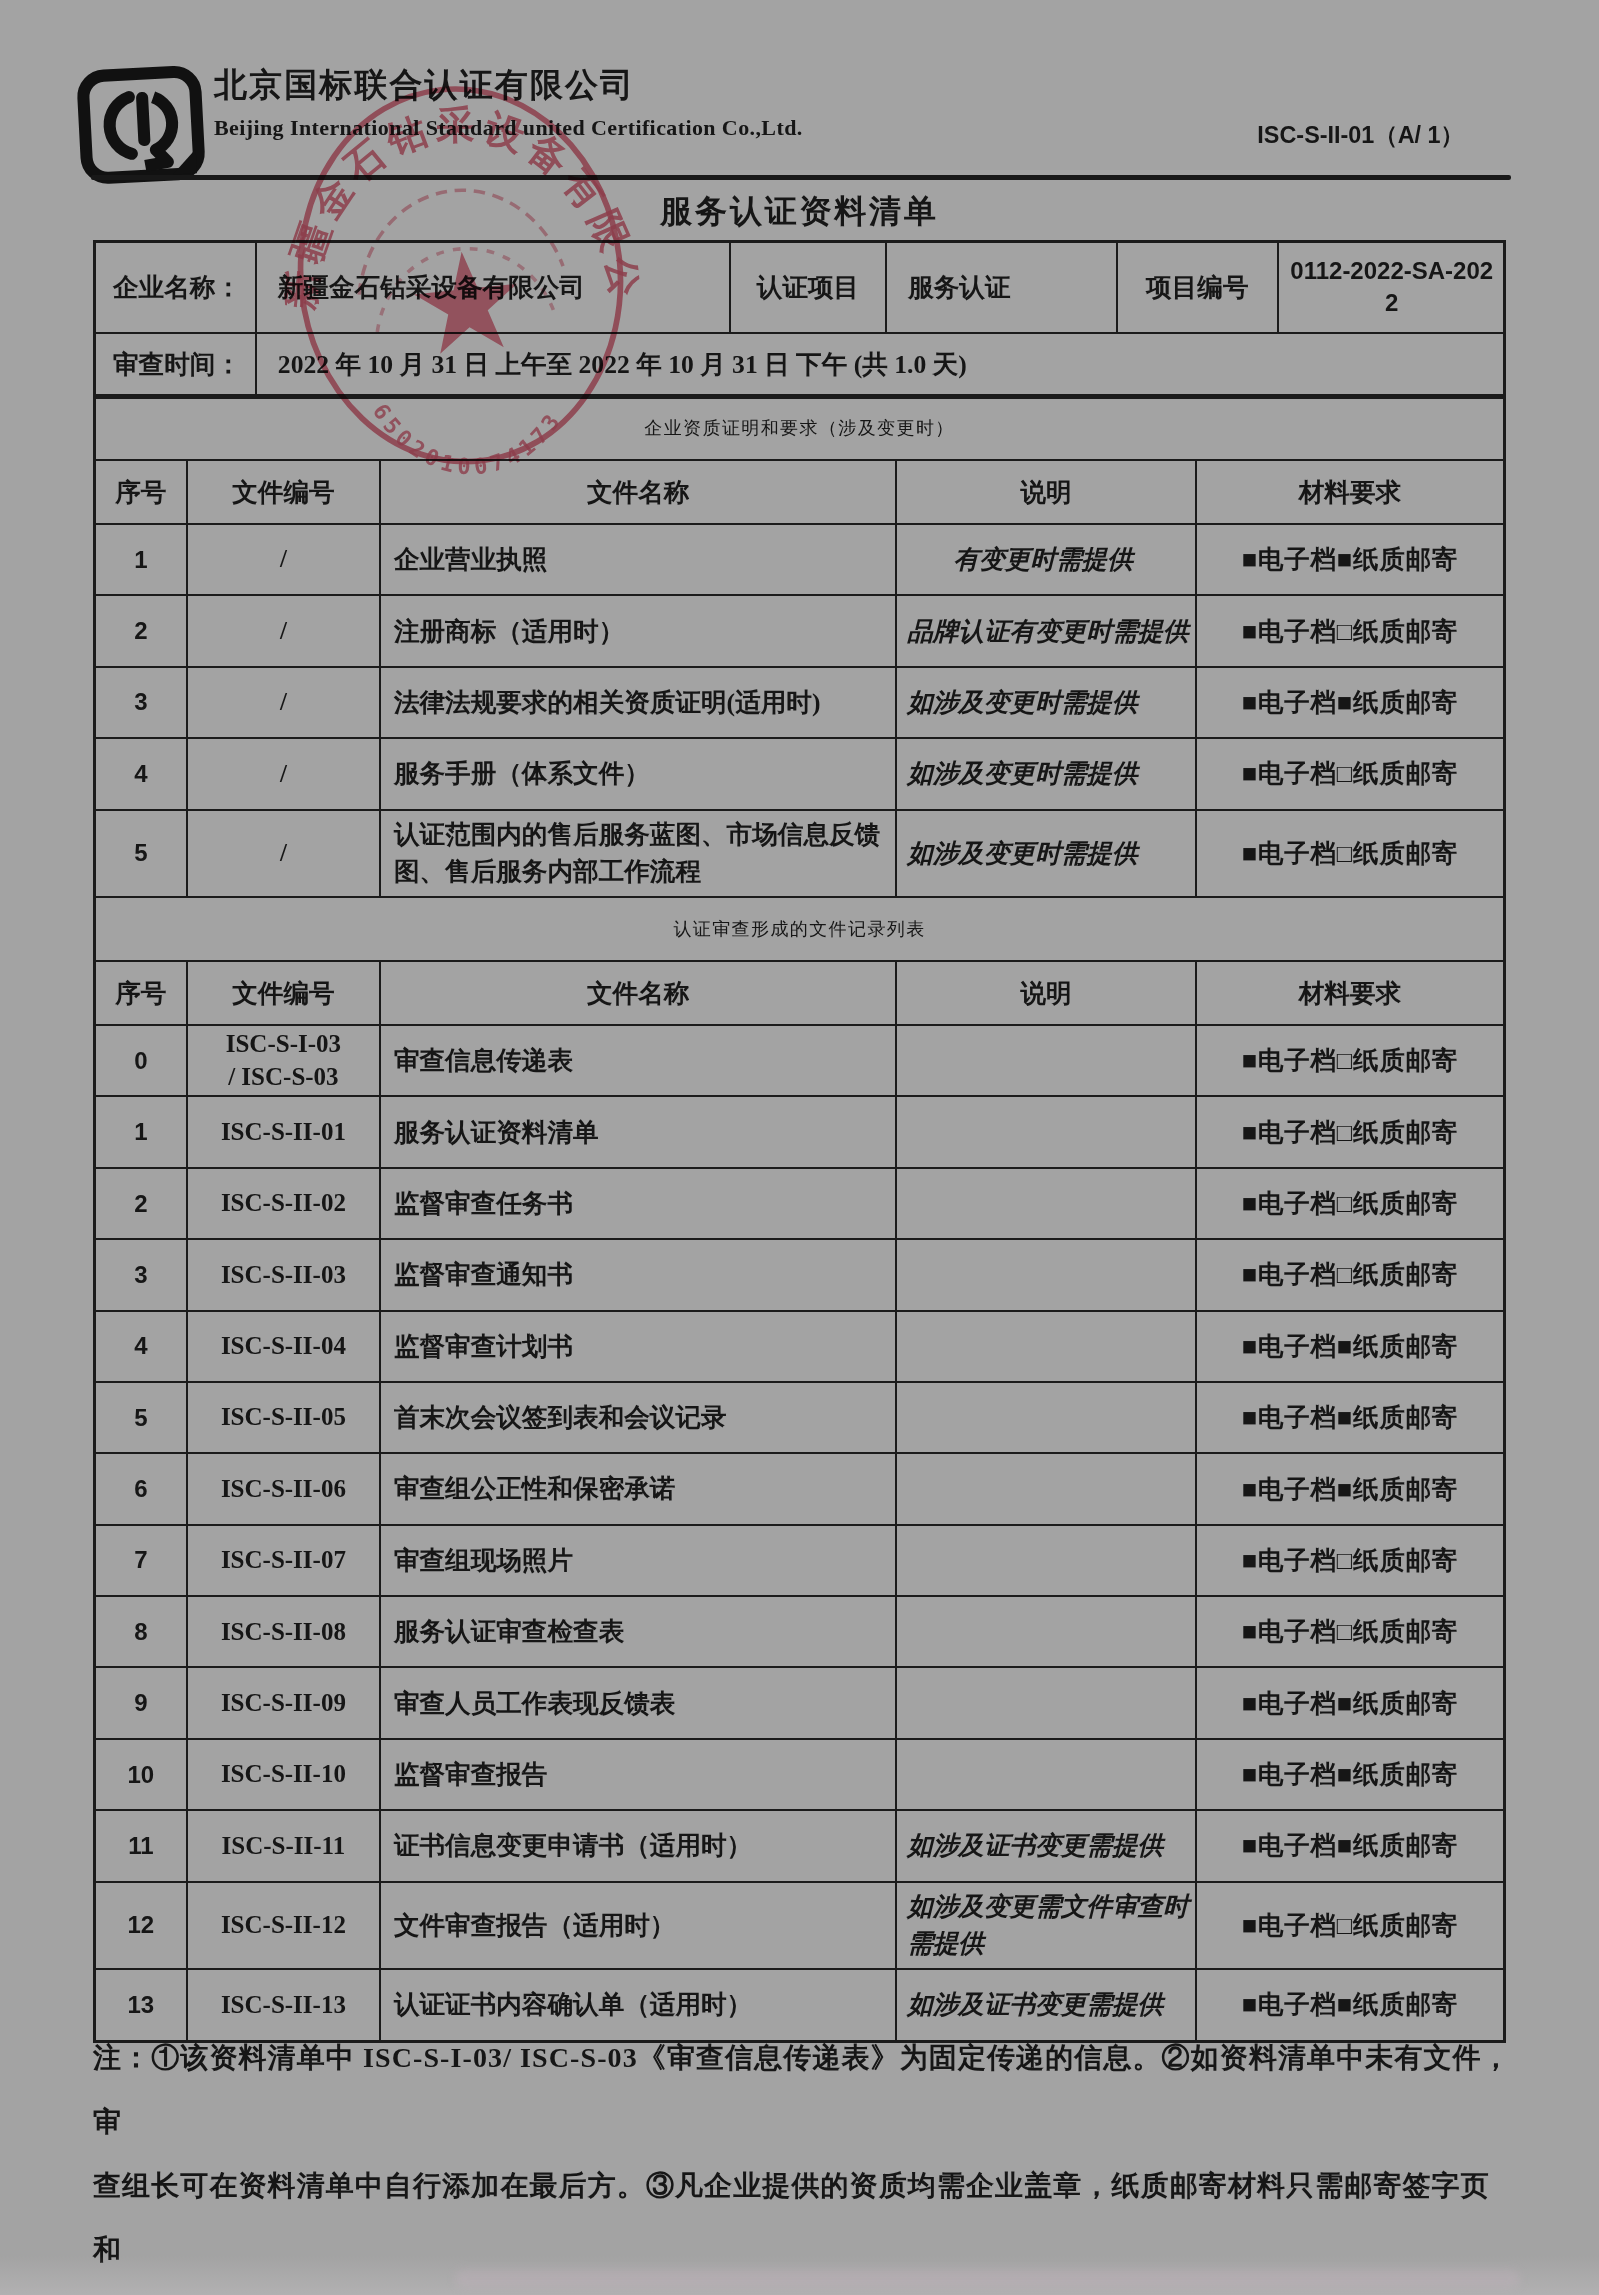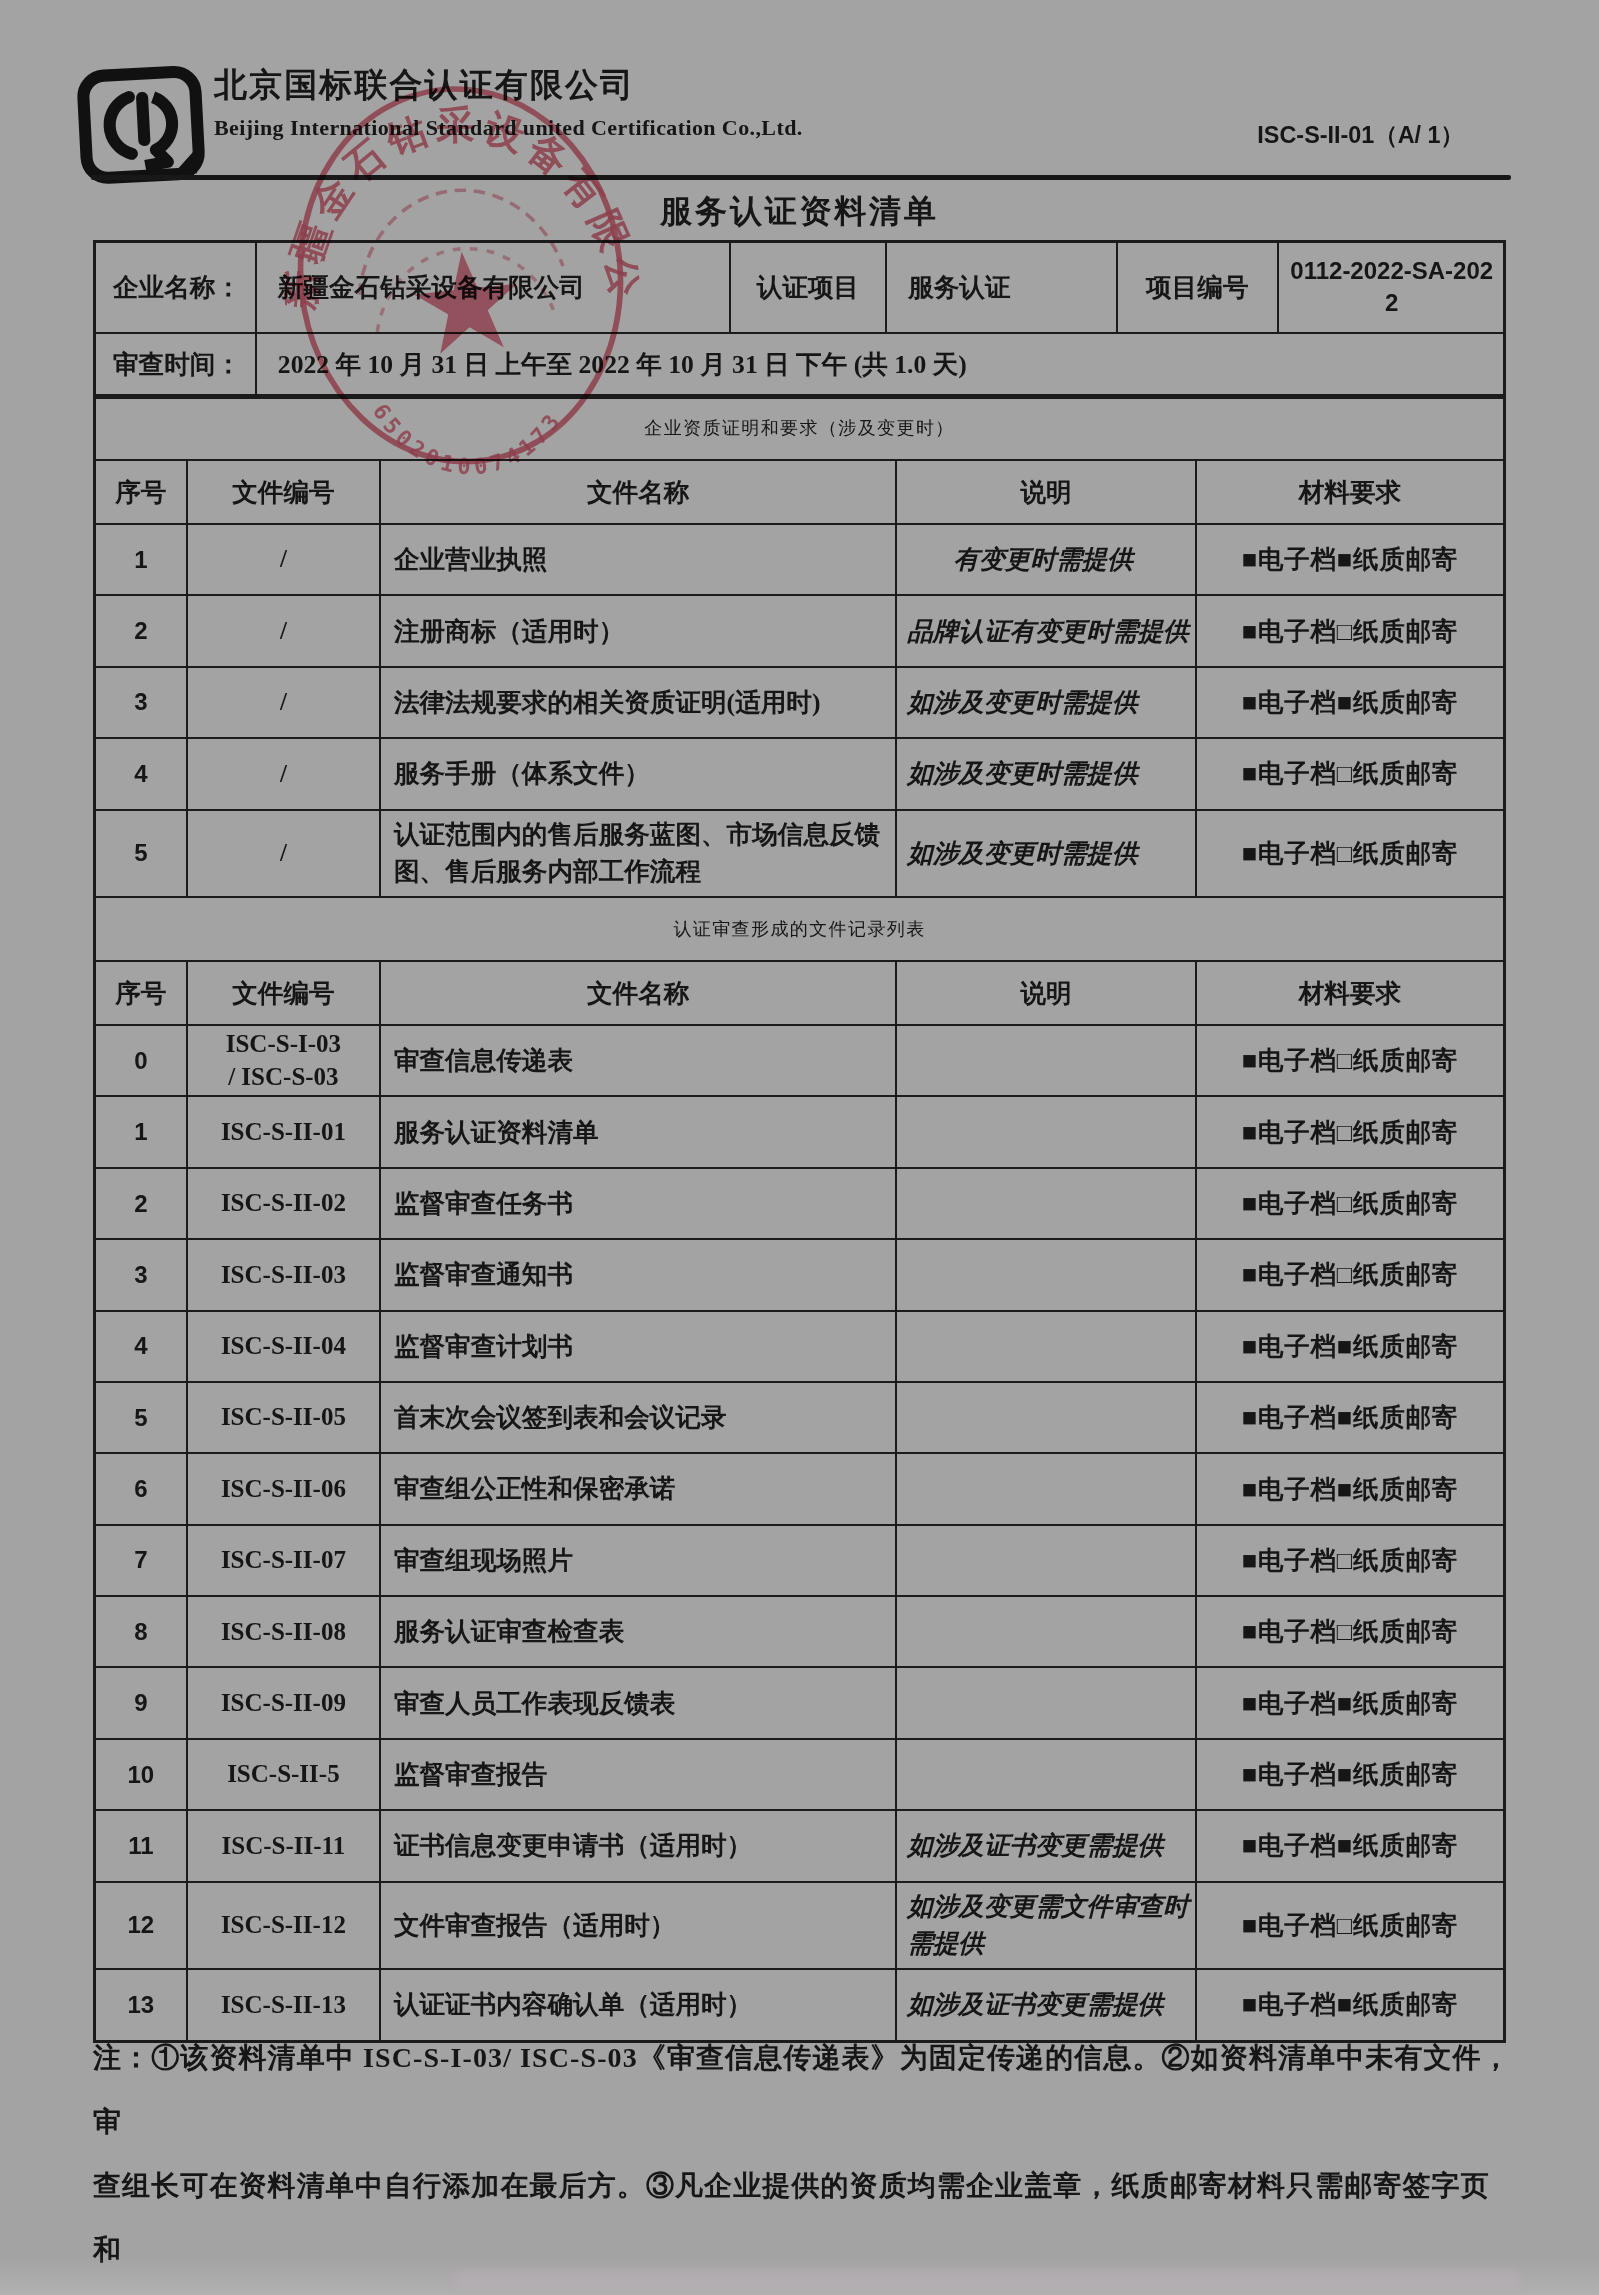--- a/index.html
+++ b/index.html
@@ -262,21 +262,21 @@
         </tr>
         <tr class="r">
           <td class="c-no">9</td>
           <td class="c-code">ISC-S-II-09</td>
           <td class="c-name">审查人员工作表现反馈表</td>
           <td class="c-desc"></td>
           <td class="c-req">■电子档■纸质邮寄</td>
         </tr>
         <tr class="r">
           <td class="c-no">10</td>
-          <td class="c-code">ISC-S-II-5</td>
+          <td class="c-code">ISC-S-II-10</td>
           <td class="c-name">监督审查报告</td>
           <td class="c-desc"></td>
           <td class="c-req">■电子档■纸质邮寄</td>
         </tr>
         <tr class="r">
           <td class="c-no">11</td>
           <td class="c-code">ISC-S-II-11</td>
           <td class="c-name">证书信息变更申请书（适用时）</td>
           <td class="c-desc">如涉及证书变更需提供</td>
           <td class="c-req">■电子档■纸质邮寄</td>

